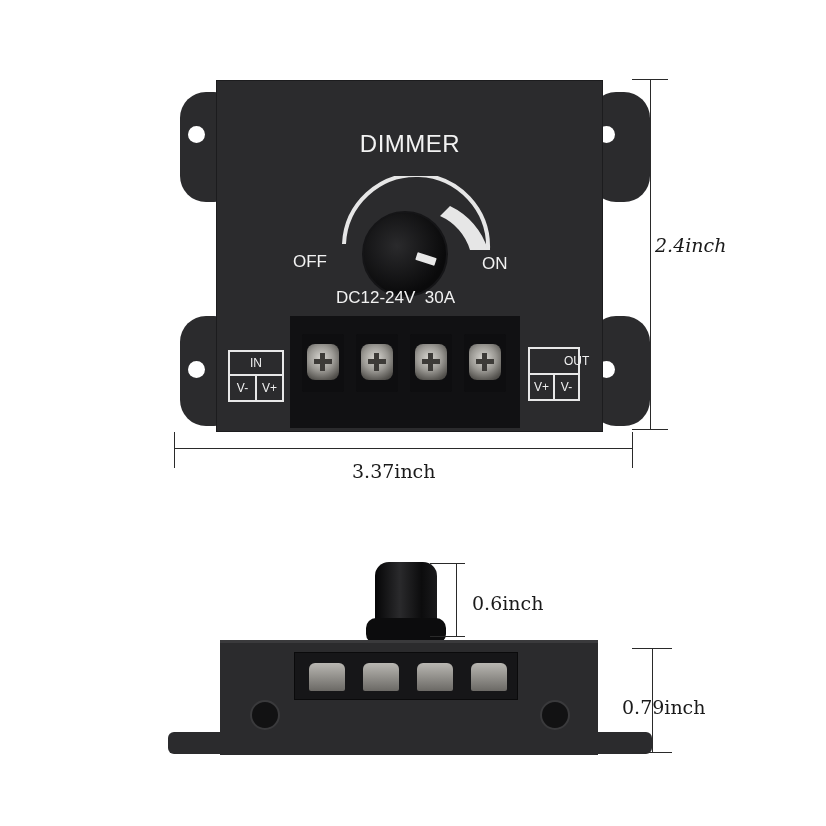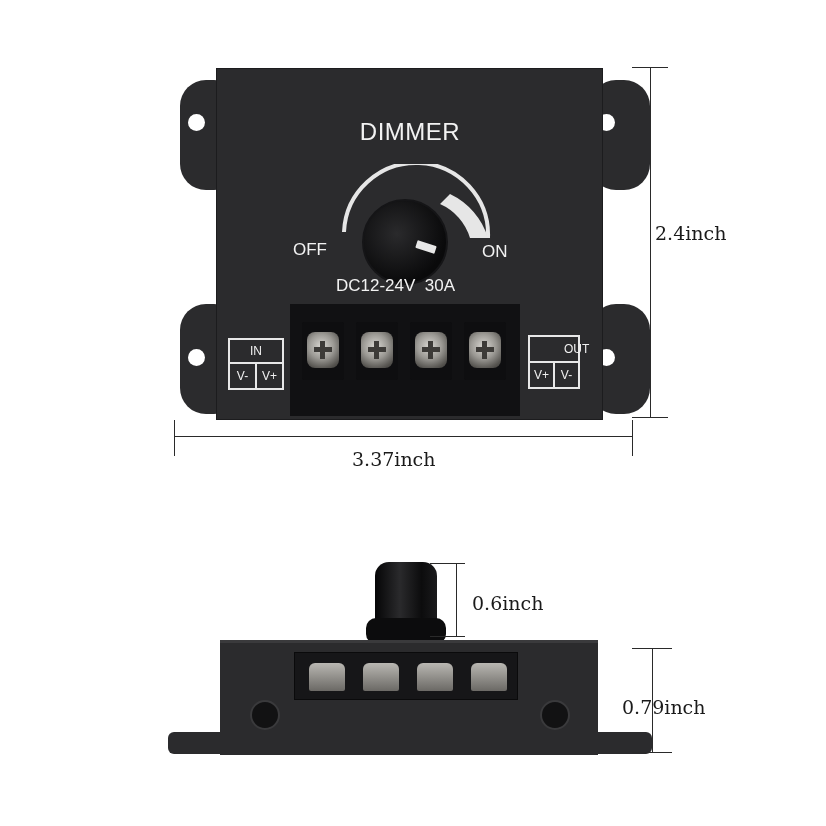--- a/index.html
+++ b/index.html
@@ -13,21 +13,21 @@
   .screw-slot{position:absolute;width:42px;height:58px;background:#0e0e10;border-radius:2px;}
   .screw{position:absolute;left:5px;top:10px;width:32px;height:36px;border-radius:8px;
     background:radial-gradient(circle at 45% 40%,#d9d7d2 0%,#9a9893 45%,#55534f 80%,#3a3936 100%);}
   .cross-h{position:absolute;left:7px;top:15px;width:18px;height:5px;background:#3d3b38;}
   .cross-v{position:absolute;left:13px;top:9px;width:5px;height:18px;background:#3d3b38;}
   .label-box{position:absolute;border:2px solid #e8e8e8;color:#f0f0f0;font-weight:normal;font-size:12px;}
 </style>
 </head>
 <body>
 
-<div class="abs" style="left:0;top:4px;width:680px;height:470px;">
+<div class="abs" style="left:0;top:16px;width:680px;height:470px;">
 
   <div class="abs metal" style="left:180px;top:76px;width:60px;height:110px;border-radius:26px;"></div>
   <div class="abs metal" style="left:180px;top:300px;width:60px;height:110px;border-radius:26px;"></div>
   <div class="abs metal" style="left:590px;top:76px;width:60px;height:110px;border-radius:26px;"></div>
   <div class="abs metal" style="left:590px;top:300px;width:60px;height:110px;border-radius:26px;"></div>
   <div class="hole" style="left:188px;top:110px;"></div>
   <div class="hole" style="left:188px;top:345px;"></div>
   <div class="hole" style="left:598px;top:110px;"></div>
   <div class="hole" style="left:598px;top:345px;"></div>
 
@@ -87,21 +87,21 @@
     <div style="text-align:center;height:24px;line-height:24px;border-bottom:2px solid #e8e8e8;padding-left:34px;">OUT</div>
     <div style="display:flex;height:24px;">
       <div style="flex:1;text-align:center;line-height:24px;border-right:2px solid #e8e8e8;">V+</div>
       <div style="flex:1;text-align:center;line-height:24px;">V-</div>
     </div>
   </div>
 
   <div class="line" style="left:650px;top:63px;width:1px;height:350px;"></div>
   <div class="line" style="left:632px;top:63px;width:36px;height:1px;"></div>
   <div class="line" style="left:632px;top:413px;width:36px;height:1px;"></div>
-  <div class="abs dim-text" style="left:655px;top:218px;">2.4inch</div>
+  <div class="abs dim-text" style="left:655px;top:218px;font-style:italic;">2.4inch</div>
 
   <div class="line" style="left:174px;top:432px;width:458px;height:1px;"></div>
   <div class="line" style="left:174px;top:416px;width:1px;height:36px;"></div>
   <div class="line" style="left:632px;top:416px;width:1px;height:36px;"></div>
   <div class="abs dim-text" style="left:352px;top:444px;">3.37inch</div>
 </div>
 
 <div class="abs" style="left:0;top:540px;width:826px;height:286px;">
 
   <div class="abs metal" style="left:168px;top:192px;width:60px;height:22px;border-radius:6px;"></div>

